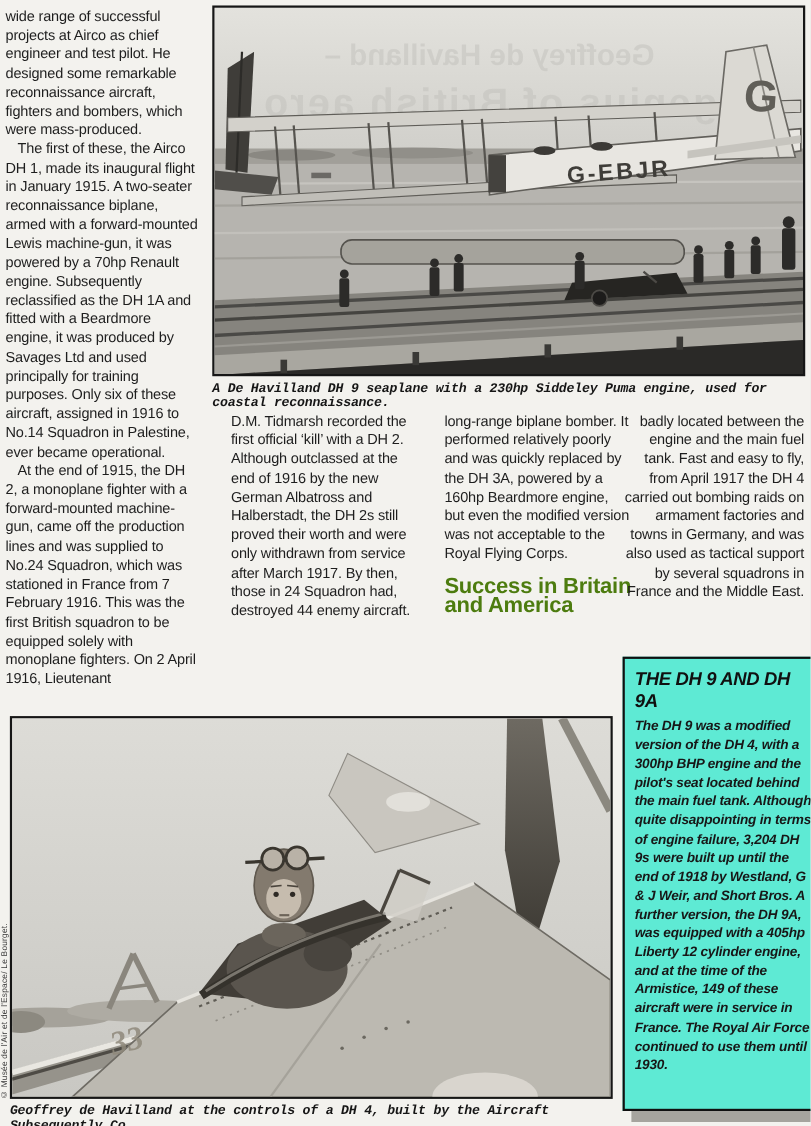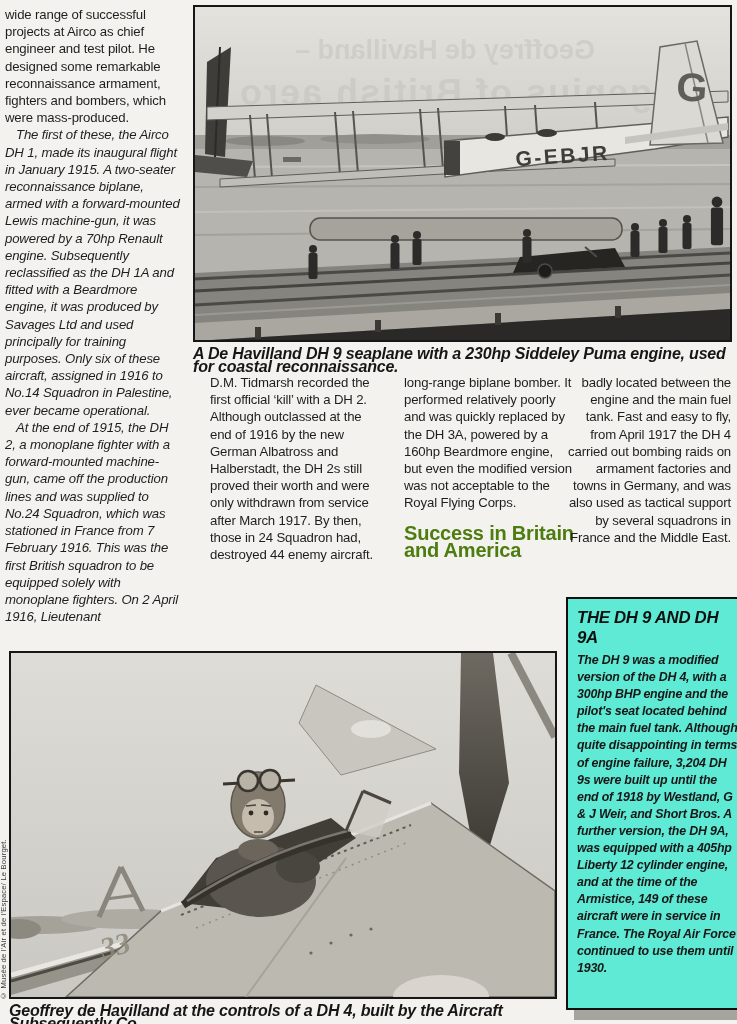--- a/index.html
+++ b/index.html
@@ -4,34 +4,34 @@
 <style>
   html,body { margin:0; padding:0; }
   body { background:#e8e7e3; }
   #page {
     position:relative; width:737px; height:1024px; margin:0 auto;
     background:#f3f2ee; overflow:hidden;
     font-family:"Liberation Sans", sans-serif; color:#1d1d1d;
   }
   .body-text { font-size:13.2px; line-height:17.2px; letter-spacing:-0.15px; color:#1e1e1e; }
   .body-text p { margin:0; }
-  .body-text p.indent { text-indent:11px;font-style:italic; }
+  .body-text p.indent { text-indent:11px; }
   .col { position:absolute; }
   .col-heading {
     font-weight:bold; font-size:20px; line-height:17px;
     margin:13px 0 3px 0; letter-spacing:-0.2px; color:#4d7c0f;
   }
   .photo-frame {
     position:absolute; border:2px solid #161616; box-sizing:border-box;
     background:#d8d7d2; overflow:hidden;
   }
   .photo-frame svg { display:block; }
   .caption {
     position:absolute; font-weight:bold; font-style:italic;
-    font-size:16px; line-height:13px; color:#161616; letter-spacing:-0.2px;
+    font-size:12px; line-height:13px; color:#161616; letter-spacing:-0.2px;font-family:Liberation Mono, monospace;
   }
   #sidebar-box {
     position:absolute; left:566px; top:597px; width:184px; height:413px;
     background:#5eead4; border:2px solid #101010; box-sizing:border-box;
     box-shadow:8px 10px 0 #a6a49e; padding:9px 8px 8px 9px;
   }
   #sidebar-title {
     font-style:italic; font-weight:bold; font-size:16.8px; line-height:19.5px;
     margin:0 0 5px 0; color:#101010; letter-spacing:-0.3px;
   }
@@ -44,21 +44,21 @@
     writing-mode:vertical-rl; transform:rotate(180deg);
     font-size:7.6px; color:#3a3a3a; letter-spacing:0.2px; white-space:nowrap;
   }
 </style>
 </head>
 <body>
 
 <div id="page">
 
   <div class="col body-text" style="left:5px; top:6px; width:176px;">
-    <p>wide range of successful projects at Airco as chief engineer and test pilot. He designed some remarkable reconnaissance armament, fighters and bombers, which were mass-produced.</p>
+    <p>wide range of successful projects at Airco as chief engineer and test pilot. He designed some remarkable reconnaissance aircraft, fighters and bombers, which were mass-produced.</p>
     <p class="indent">The first of these, the Airco DH 1, made its inaugural flight in January 1915. A two-seater reconnaissance biplane, armed with a forward-mounted Lewis machine-gun, it was powered by a 70hp Renault engine. Subsequently reclassified as the DH 1A and fitted with a Beardmore engine, it was produced by Savages Ltd and used principally for training purposes. Only six of these aircraft, assigned in 1916 to No.14 Squadron in Palestine, ever became operational.</p>
     <p class="indent">At the end of 1915, the DH 2, a monoplane fighter with a forward-mounted machine-gun, came off the production lines and was supplied to No.24 Squadron, which was stationed in France from 7 February 1916. This was the first British squadron to be equipped solely with monoplane fighters. On 2 April 1916, Lieutenant</p>
   </div>
 
   <div class="photo-frame" style="left:193px; top:5px; width:539px; height:337px;">
     <svg width="535" height="333" viewBox="0 0 535 333">
       <defs>
         <linearGradient id="skyA" x1="0" y1="0" x2="0" y2="1">
           <stop offset="0" stop-color="#e3e2dd"></stop>
             <stop offset="1" stop-color="#cfcec9"></stop>

